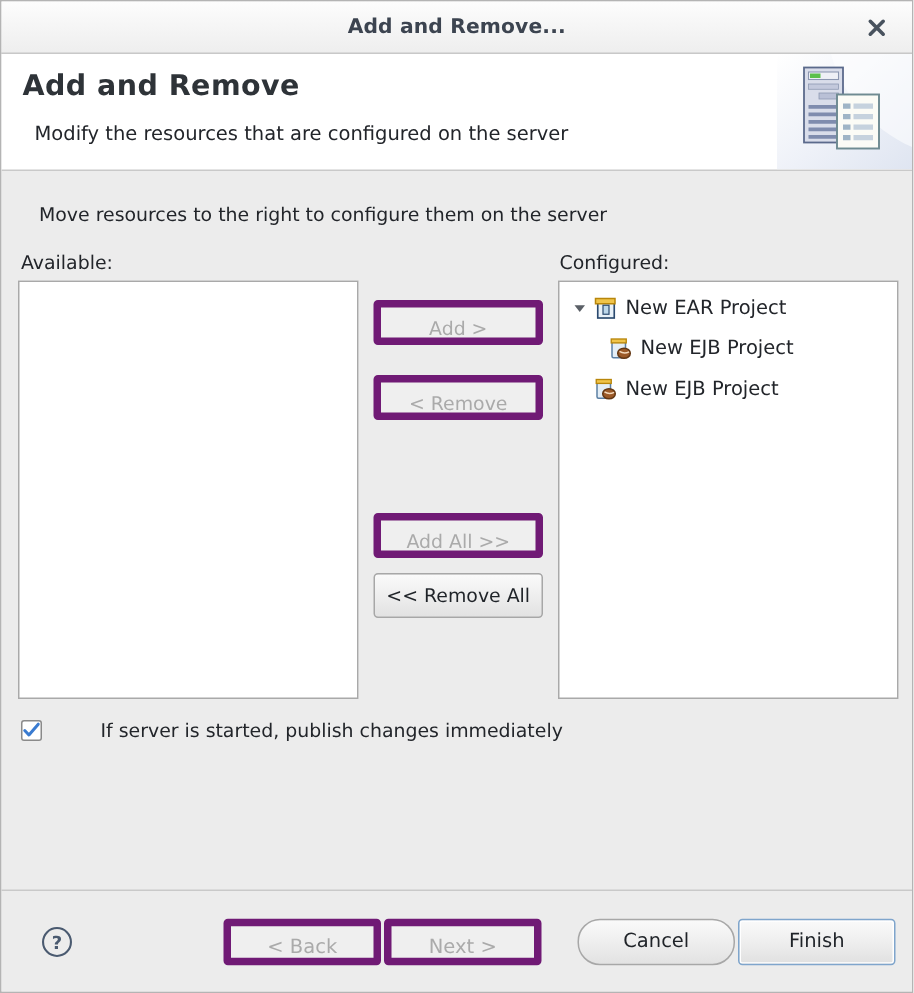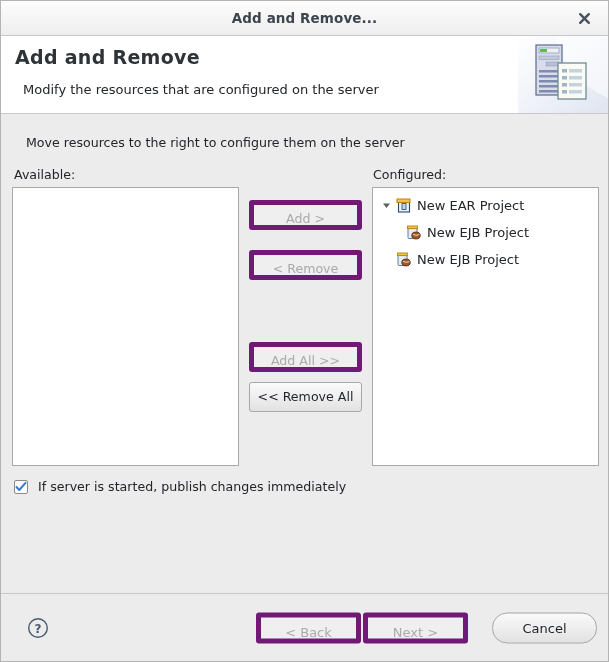--- a/index.html
+++ b/index.html
@@ -160,20 +160,21 @@
   }
   .tree-label { white-space: nowrap; }
 
   
   #publish-row {
     position: absolute;
     left: 13px; top: 365px;
     display: flex;
     align-items: center;
     cursor: pointer;
+    gap: 29px;
   }
   #publish-box {
     width: 14px; height: 14px;
     border: 1px solid #8a8a8a;
     border-radius: 2px;
     background: #ffffff;
     display: flex; align-items: center; justify-content: center;
     margin-right: 10px;
   }
   #publish-label { font-size: 12.6px; color: #22252a; }
@@ -341,16 +342,17 @@
     <div id="help-btn">
       <svg width="22" height="22" viewBox="0 0 22 22">
         <circle cx="11" cy="11" r="9.3" fill="none" stroke="#4a5a70" stroke-width="1.4"></circle>
         <text x="11" y="15.6" font-family="DejaVu Sans, sans-serif" font-size="12" font-weight="bold" fill="#4a5a70" text-anchor="middle">?</text>
       </svg>
     </div>
     <div id="footer-buttons">
       <div class="foot-btn btn-disabled">&lt; Back</div>
       <div class="foot-btn btn-disabled">Next &gt;</div>
       <div class="foot-btn btn-enabled foot-gap">Cancel</div>
+      <div class="foot-btn" id="btn-finish">Finish</div>
     </div>
   </div>
 
 </div>
 
 </body></html>

